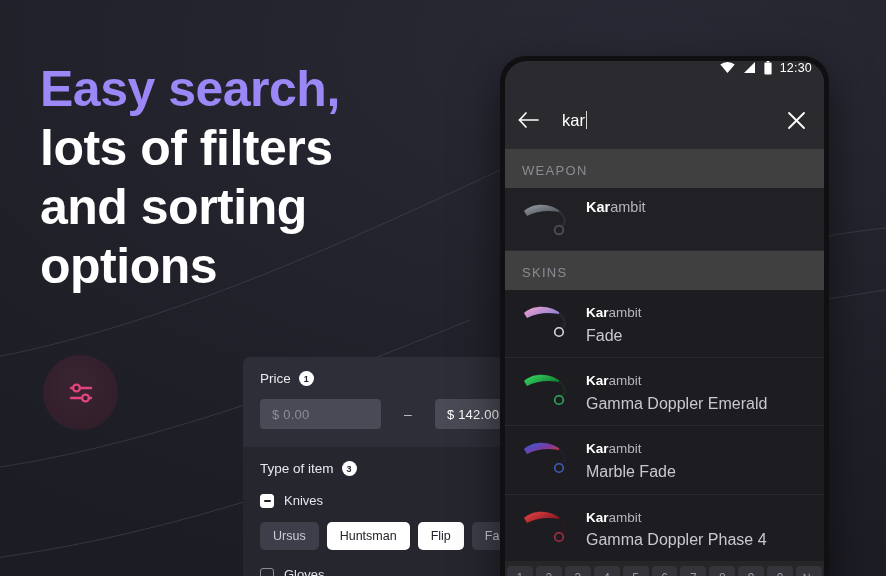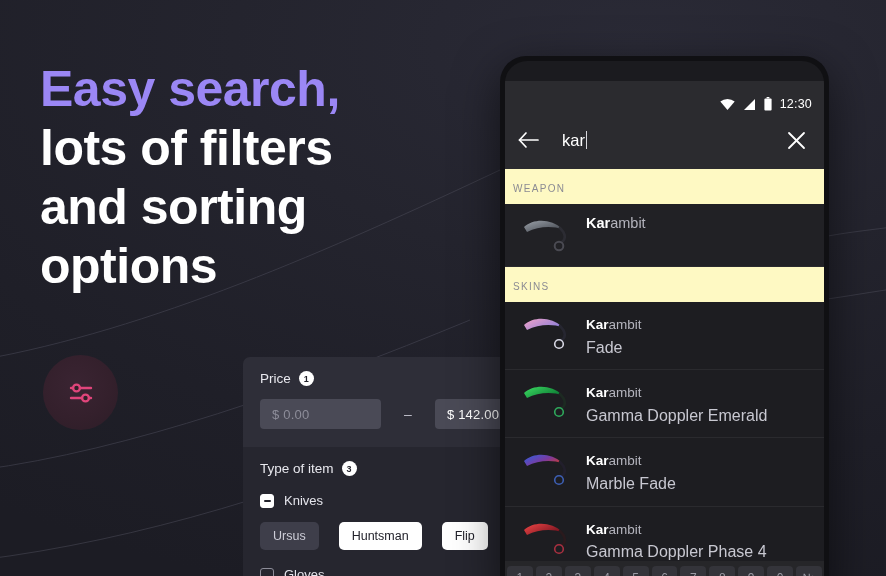--- a/index.html
+++ b/index.html
@@ -113,21 +113,21 @@
     border-color: #ffffff;
   }
   .cbox.indeterminate::after {
     content: "";
     position: absolute;
     left: 2.5px; right: 2.5px; top: 5px;
     height: 2px; background: #22222b;
     border-radius: 1px;
   }
   .chips {
-    display: flex; gap: 20px;
+    display: flex; gap: 8px;
     margin-top: 14px;
     white-space: nowrap;
   }
   .chip {
     height: 28px;
     border-radius: 5px;
     padding: 0 13px;
     display: inline-flex; align-items: center;
     font-size: 12.5px;
     background: #3e3e4a;
@@ -149,25 +149,24 @@
   .screen {
     width: 100%; height: 100%;
     border-radius: 22px 22px 0 0;
     background: #1b1b1f;
     overflow: hidden;
     position: relative;
   }
   .statusbar {
     height: 30px;
     background: #2b2b2f;
-    display: flex; align-items: flex-end; justify-content: flex-end;
+    display: flex; align-items: flex-start; justify-content: flex-end;
     gap: 8px;
     padding: 0 12px;
     color: #ffffff;
-    margin-top: 20px;
   }
   .clock { font-size: 12.5px; color: #fff; letter-spacing: .2px; }
 
   .searchbar {
     height: 58px;
     background: #2b2b2f;
     display: flex; align-items: center;
     padding: 0 17px 0 13px;
   }
   .search-q {
@@ -178,25 +177,25 @@
     display: flex; align-items: center;
   }
   .caret {
     display: inline-block;
     width: 1.5px; height: 18px;
     background: #d8d8dd;
     margin-left: 1px;
   }
 
   .sec-label {
-    font-size: 10px;
+    font-size: 13px;
     letter-spacing: 1.3px;
     color: #8b8b93;
-    background: #fef9c3;
-    padding: 14px 17px 10px 8px;
+    background: #404040;
+    padding: 14px 17px 10px 17px;
   }
   .res-row {
     display: flex; align-items: flex-start;
     padding: 11px 17px;
     border-bottom: 1px solid #2a2a2e;
     background: #212125;
     min-height: 56px;
   }
   .res-row.skin { background: #1d1d21; min-height: 57px; }
   .thumb {

